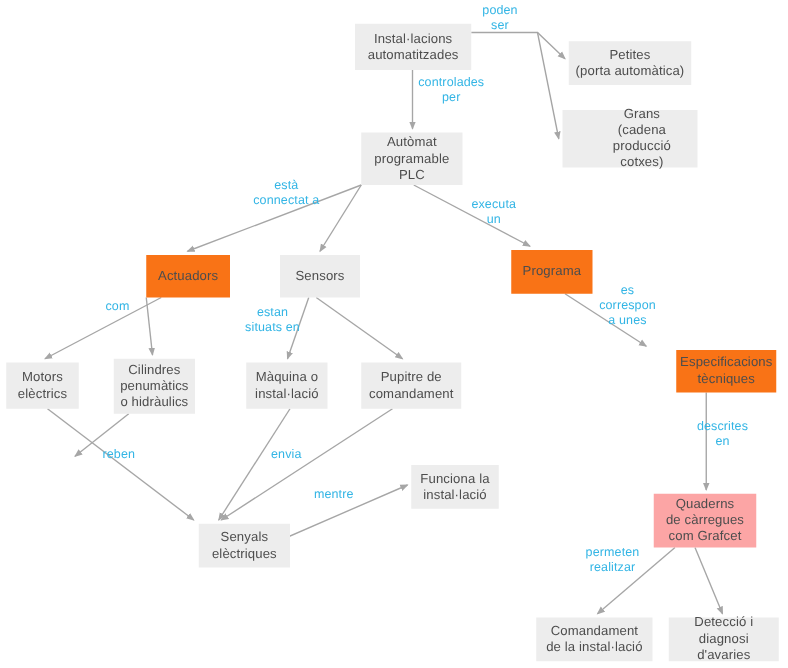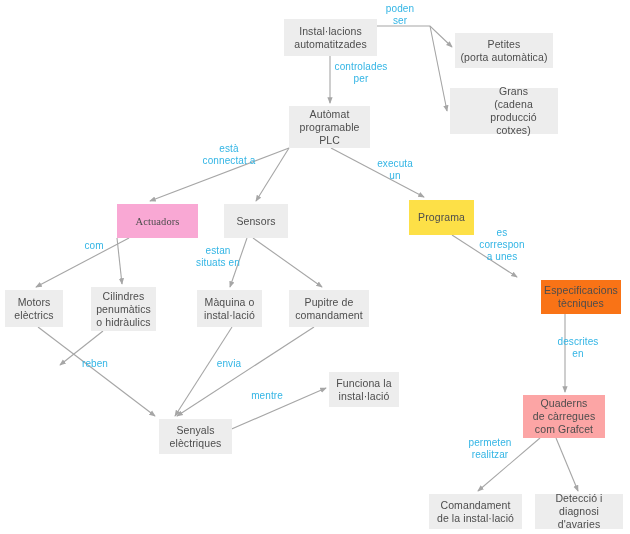--- a/index.html
+++ b/index.html
@@ -86,23 +86,23 @@
       <div class="node" style="left: 284px; top: 8px; width: 93px; height: 37px; background: rgb(237, 237, 237); color: rgb(77, 77, 77); margin-top: 11px;">Instal·lacions
 automatitzades</div>
       <div class="node" style="left: 455px; top: 33px; width: 98px; height: 35px; background: rgb(237, 237, 237); color: rgb(77, 77, 77);">Petites
 (porta automàtica)</div>
       <div class="node" style="left: 450px; top: 88px; width: 108px; height: 46px; background: rgb(237, 237, 237); color: rgb(77, 77, 77); padding-left: 23px;">Grans
 (cadena producció
 cotxes)</div>
       <div class="node" style="left: 289px; top: 106px; width: 81px; height: 42px; background: rgb(237, 237, 237); color: rgb(77, 77, 77);">Autòmat
 programable
 PLC</div>
-      <div class="node" style="left: 117px; top: 204px; width: 81px; height: 34px; background: #f9a8d4; color: rgb(77, 77, 77); font-family: Liberation Serif, serif;">Actuadors</div>
+      <div class="node" style="left: 117px; top: 204px; width: 67px; height: 34px; background: #f97316; color: rgb(77, 77, 77);">Actuadors</div>
       <div class="node" style="left: 224px; top: 204px; width: 64px; height: 34px; background: rgb(237, 237, 237); color: rgb(77, 77, 77);">Sensors</div>
-      <div class="node" style="left: 409px; top: 200px; width: 65px; height: 35px; background: #fde047; color: rgb(77, 77, 77);">Programa</div>
+      <div class="node" style="left: 409px; top: 200px; width: 65px; height: 35px; background: #f97316; color: rgb(77, 77, 77);">Programa</div>
       <div class="node" style="left: 5px; top: 290px; width: 58px; height: 37px; background: rgb(237, 237, 237); color: rgb(77, 77, 77);">Motors
 elèctrics</div>
       <div class="node" style="left: 91px; top: 287px; width: 65px; height: 44px; background: rgb(237, 237, 237); color: rgb(77, 77, 77);">Cilindres
 penumàtics
 o hidràulics</div>
       <div class="node" style="left: 197px; top: 290px; width: 65px; height: 37px; background: rgb(237, 237, 237); color: rgb(77, 77, 77);">Màquina o
 instal·lació</div>
       <div class="node" style="left: 289px; top: 290px; width: 80px; height: 37px; background: rgb(237, 237, 237); color: rgb(77, 77, 77);">Pupitre de
 comandament</div>
       <div class="node" style="left: 541px; top: 280px; width: 80px; height: 34px; background: #f97316; color: rgb(77, 77, 77);">Especificacions

